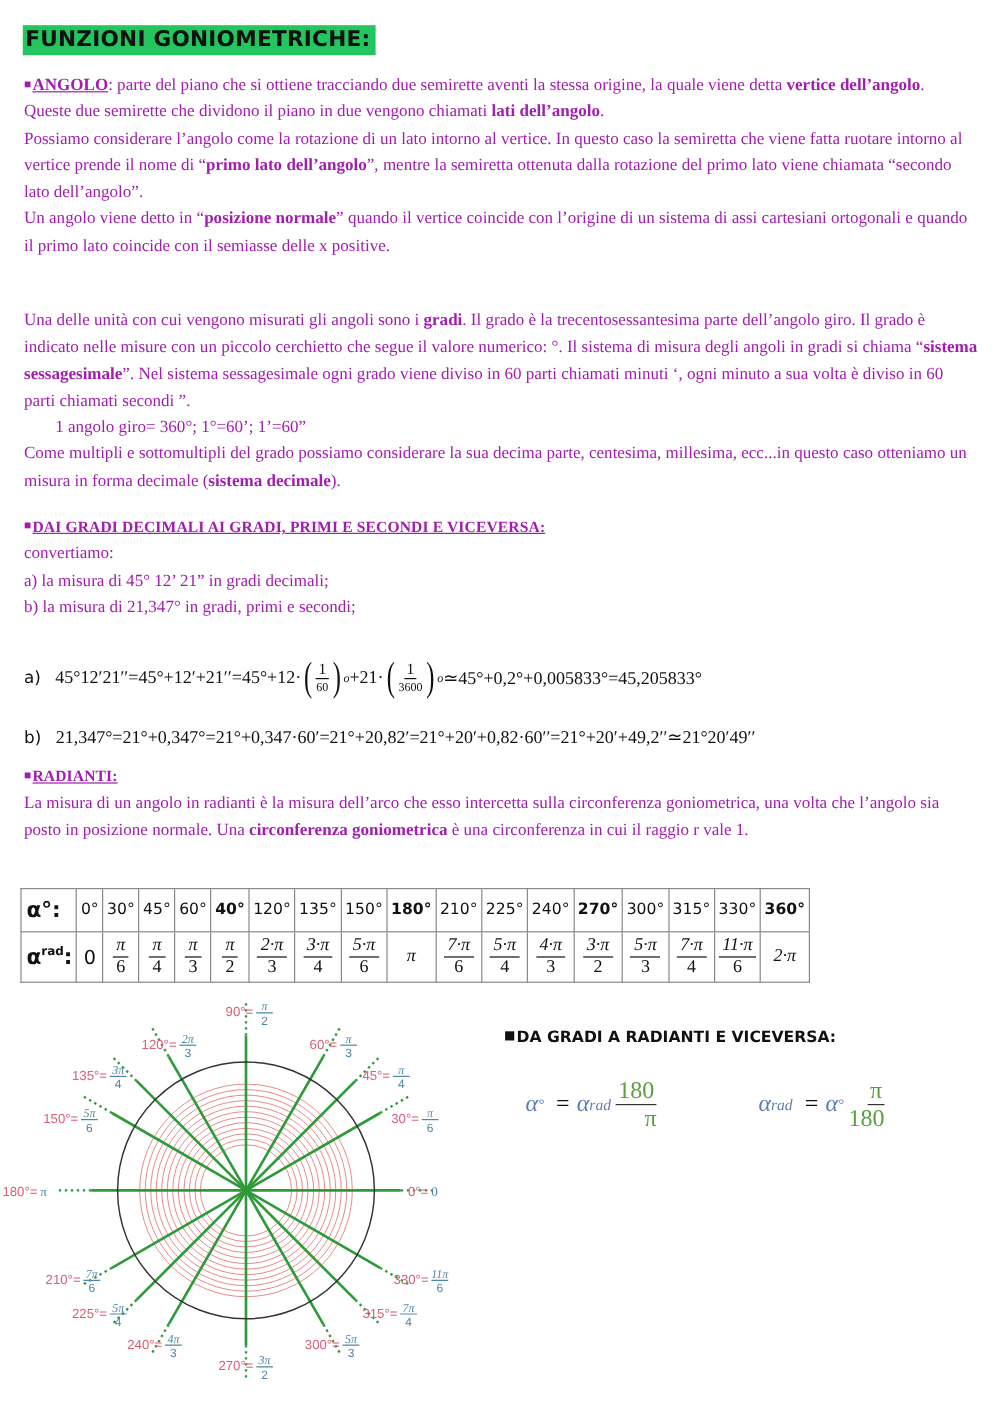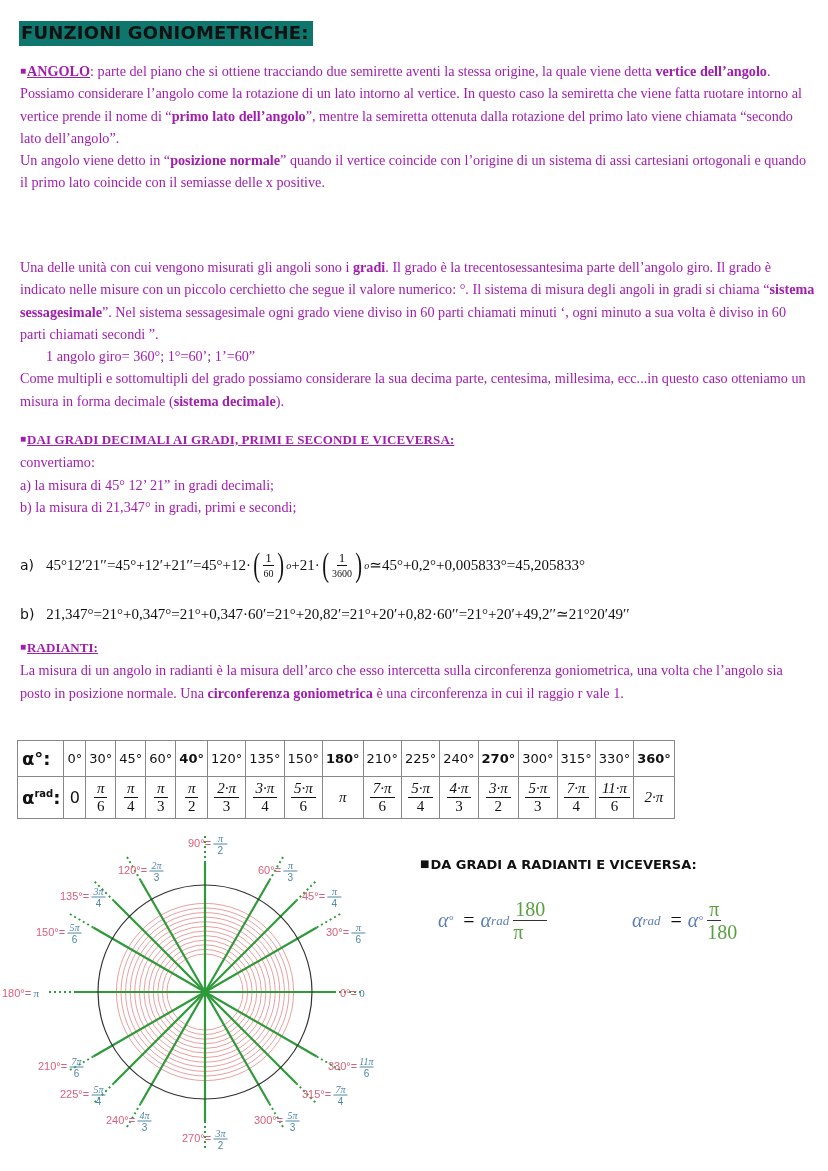--- a/index.html
+++ b/index.html
@@ -2,21 +2,21 @@
 <html><head>
 <meta charset="utf-8">
 <style>
   html, body { margin: 0; padding: 0; background: #ffffff; }
   body {
     width: 828px; height: 1171px; position: relative; overflow: hidden;
     font-family: "DejaVu Sans", sans-serif; color: #111;
   }
   .title {
     position: absolute; left: 19px; top: 21px;
-    background: #0f766e; padding: 1px 4px 3px 2px;
+    background: #22c55e; padding: 1px 4px 3px 2px;
     font-family: "DejaVu Sans", sans-serif; font-weight: bold; font-size: 18px;
     letter-spacing: 0.2px; color: #111;
   }
   .para {
     position: absolute; left: 20px; width: 795px;
     font-family: Liberation Serif, serif;
     font-stretch: condensed;
     font-size: 14.2px; line-height: 22.3px; color: #a21caf;
   }
   .para p { margin: 0; }
@@ -55,33 +55,34 @@
   .conv-head {
     position: absolute; left: 420px; top: 857px;
     font-family: "DejaVu Sans", sans-serif; font-weight: bold; font-size: 13px;
   }
   .conv {
     position: absolute; top: 898px; display: flex; align-items: center;
     font-family: "Liberation Serif", serif; font-size: 20px;
   }
   .conv .a { color: #5a7db5; font-style: italic; }
   .conv .g { color: #5aa040; }
-  .cfrac { display: inline-flex; flex-direction: column; align-items: flex-start; margin-left: 4px; }
+  .cfrac { display: inline-flex; flex-direction: column; align-items: flex-end; margin-left: 4px; }
   .cfrac .n { border-bottom: 1px solid #333; padding: 0 2px; line-height: 22px; }
   .cfrac .d { line-height: 22px; }
 </style>
 </head>
 <body>
 
 <div class="title">FUNZIONI GONIOMETRICHE:</div>
 
 <div class="para" style="top:60px;">
   <p>
     <span class="bullet">■</span><span class="u">ANGOLO</span><span>: parte del piano che si ottiene tracciando due semirette aventi la stessa origine, la quale viene detta </span><b>vertice dell’angolo</b><span>.</span>
   </p>
+  <p><span>Queste due semirette che dividono il piano in due vengono chiamati </span><b>lati dell’angolo</b><span>.</span></p>
   <p><span>Possiamo considerare l’angolo come la rotazione di un lato intorno al vertice. In questo caso la semiretta che viene fatta ruotare intorno al vertice prende il nome di “</span><b>primo lato dell’angolo</b><span>”, mentre la semiretta ottenuta dalla rotazione del primo lato viene chiamata “secondo lato dell’angolo”.</span></p>
   <p><span>Un angolo viene detto in “</span><b>posizione normale</b><span>” quando il vertice coincide con l’origine di un sistema di assi cartesiani ortogonali e quando il primo lato coincide con il semiasse delle x positive.</span></p>
 </div>
 
 <div class="para" style="top:256px;">
   <p><span>Una delle unità con cui vengono misurati gli angoli sono i </span><b>gradi</b><span>. Il grado è la trecentosessantesima parte dell’angolo giro. Il grado è indicato nelle misure con un piccolo cerchietto che segue il valore numerico: °. Il sistema di misura degli angoli in gradi si chiama “</span><b>sistema sessagesimale</b><span>”. Nel sistema sessagesimale ogni grado viene diviso in 60 parti chiamati minuti ‘, ogni minuto a sua volta è diviso in 60 parti chiamati secondi ”.</span></p>
   <p class="indent">1 angolo giro= 360°; 1°=60’; 1’=60”</p>
   <p><span>Come multipli e sottomultipli del grado possiamo considerare la sua decima parte, centesima, millesima, ecc...in questo caso otteniamo un misura in forma decimale (</span><b>sistema decimale</b><span>).</span></p>
 </div>
 

